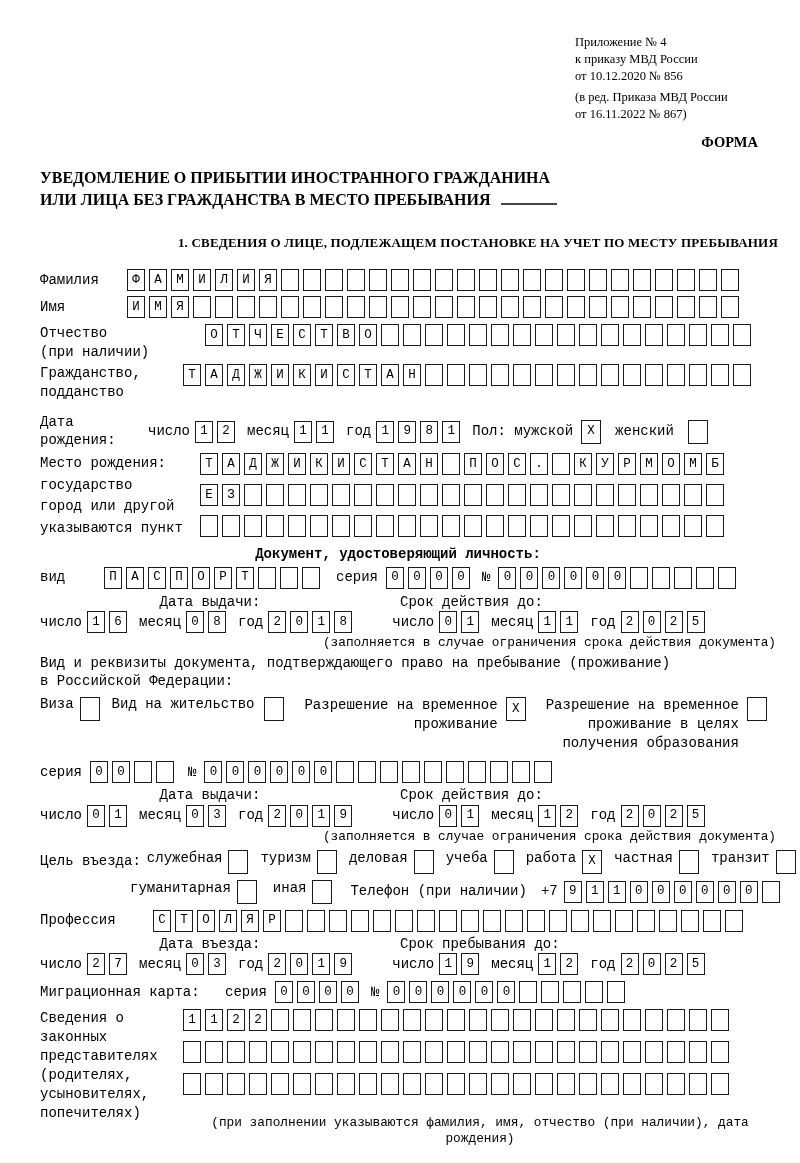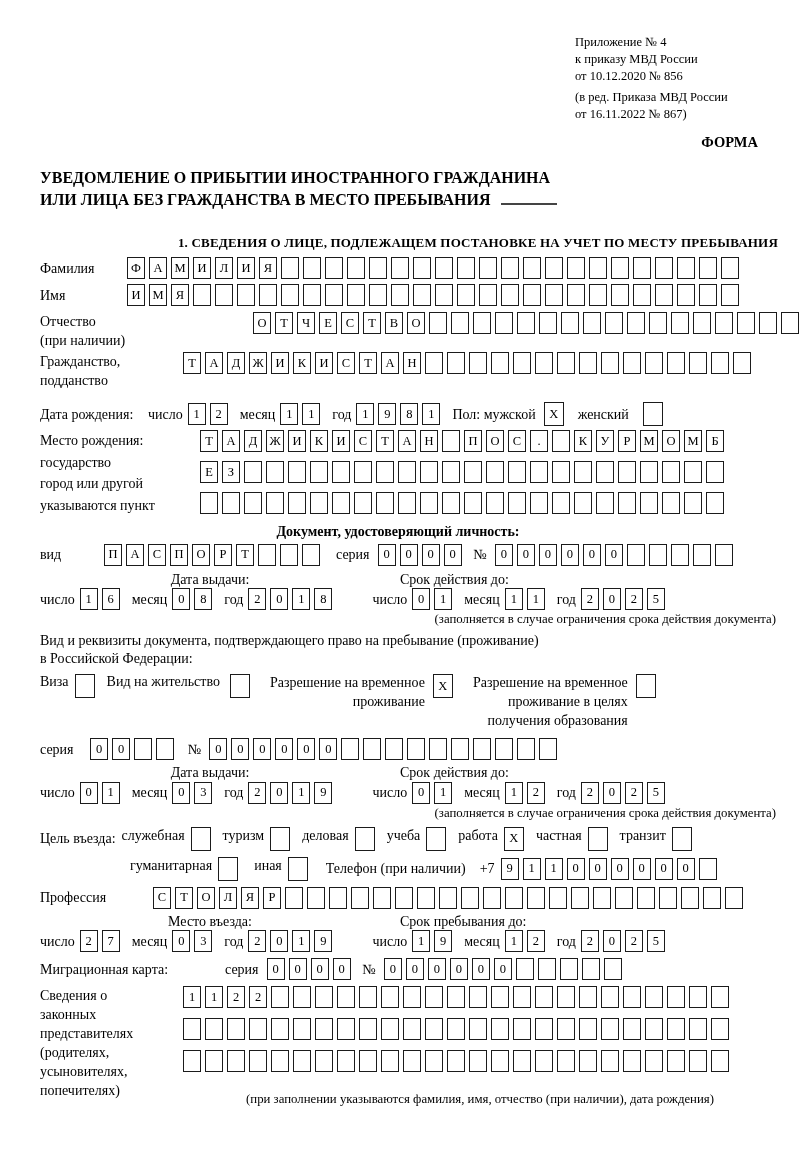--- a/index.html
+++ b/index.html
@@ -9,35 +9,35 @@
     background:#fff; color:#000;
     font-family:"Liberation Serif","DejaVu Serif",serif;
     font-size:14px; line-height:1.25;
   }
   .appendix { margin-left:535px; font-size:12.5px; line-height:17px; }
   .appendix .gap { height:4px; }
   .forma { margin-top:10px; text-align:right; padding-right:20px; font-weight:bold; font-size:14.5px; }
   .title { margin-top:16px; text-align:left; font-weight:bold; font-size:16px; line-height:22px; }
   .blankline { display:inline-block; width:56px; border-bottom:2px solid #444; height:13px; margin-left:10px; }
   .sect { margin-top:24px; font-weight:bold; font-size:13px; letter-spacing:0.2px; white-space:nowrap;text-align:right; }
-  .formrows { margin-top:6px; }
+  .formrows { margin-top:18px;font-family:Liberation Mono, monospace; }
   .row { display:flex; align-items:center; }
   .row.top { align-items:flex-start; }
   .lbl { font-size:14px; flex:none; }
   .cells { display:inline-flex; flex:none; }
   .cell {
     display:inline-flex; align-items:center; justify-content:center;
     width:16px; height:20px; border:1.6px solid #1b1b1b; margin-right:4px;
     font-size:12.5px; flex:none; background:#fff;
   }
   .chk .cell { width:18px; height:22px; }
   .mllbl { line-height:19px; }
   
   .w87 { width:87px; } .w165 { width:165px; } .w143 { width:143px; }
-  .mb5 { margin-bottom:5px; } .mb6 { margin-bottom:6px; } .mb2 { margin-bottom:2px;gap:48px; }
+  .mb5 { margin-bottom:5px; } .mb6 { margin-bottom:6px; } .mb2 { margin-bottom:2px; }
   .mb12 { margin-bottom:12px; } .mb4 { margin-bottom:4px; } .mb8 { margin-bottom:8px; }
   .mb0 { margin-bottom:0; } .mb3 { margin-bottom:3px; }
   .bp-label { width:160px; line-height:21.5px; }
   .bp-rows .cells { margin-bottom:9px; }
   .center-bold { text-align:center; font-weight:bold; font-size:14px; margin-right:22px; }
   .dg { display:inline-flex; align-items:center; }
   .dg .lbl { margin-right:5px; }
   .dg .cells { margin-right:8px; }
   .dhdr { display:flex; font-size:14px; }
   .dhdr .h1 { width:340px; text-align:center; }
@@ -641,21 +641,21 @@
           <span class="cell"></span>
           <span class="cell"></span>
           <span class="cell"></span>
           <span class="cell"></span>
           <span class="cell"></span>
           <span class="cell"></span>
         </span>
     </div>
 
     <div class="dhdr">
-      <span class="h1">Место въезда:</span>
+      <span class="h1">Дата въезда:</span>
       <span class="h2">Срок пребывания до:</span>
     </div>
 
     <div class="row mb6">
       <span class="dg">
         <span class="lbl">число</span>
         <span class="cells">
             <span class="cell">2</span>
             <span class="cell">7</span>
           </span>

